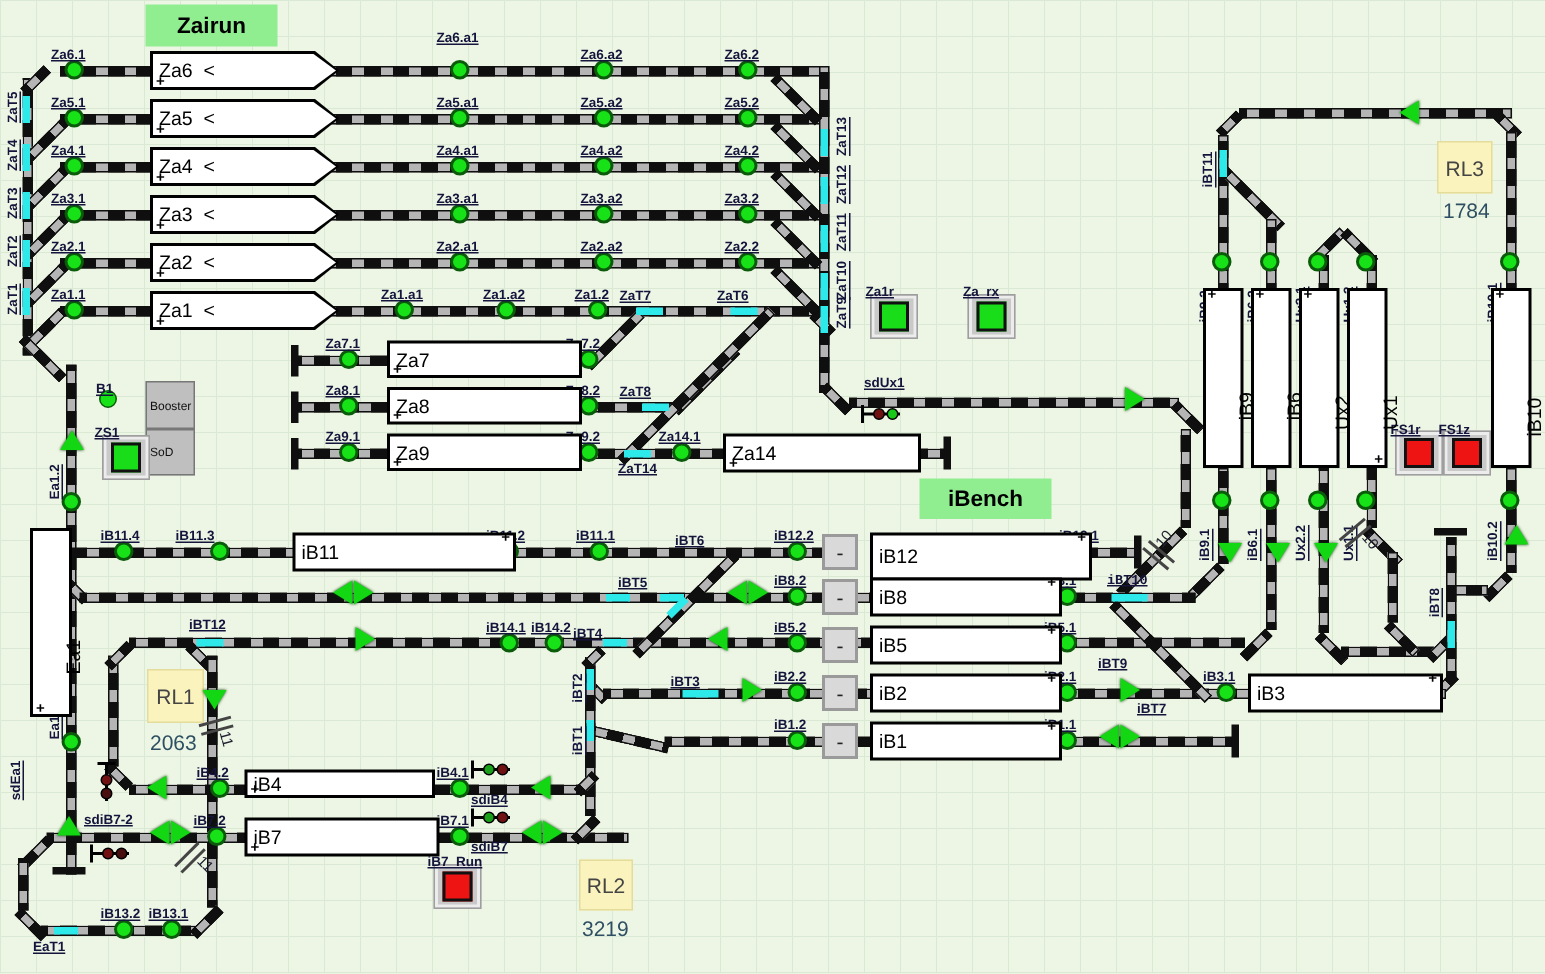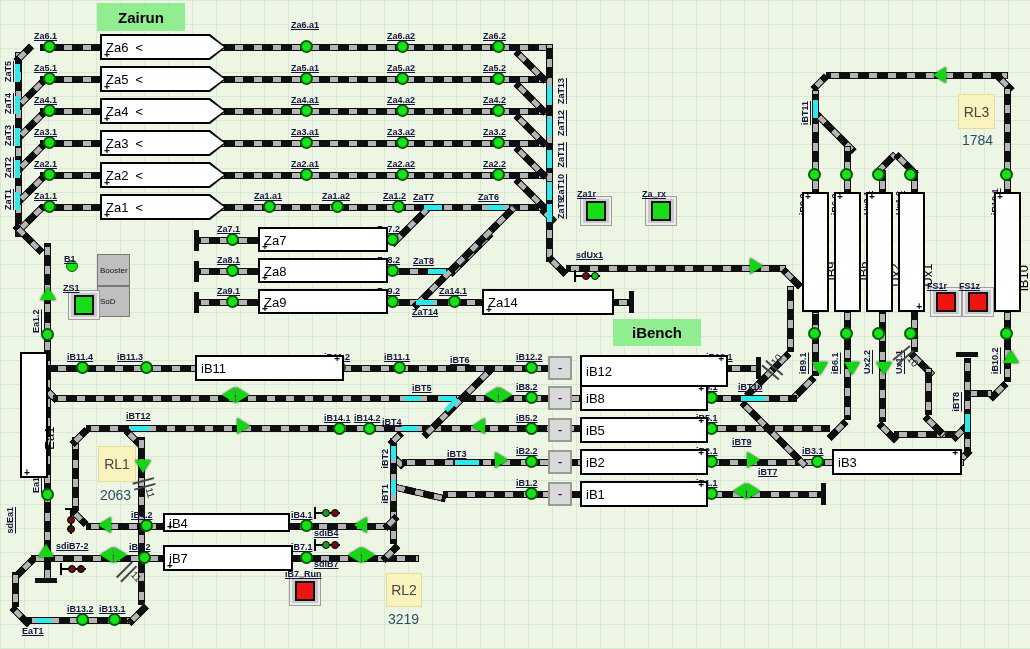--- a/index.html
+++ b/index.html
@@ -559,21 +559,21 @@
     <div class="slabel v" style="left: 556px; top: 198px;">ZaT9</div>
     <div class="slabel" style="left: 413px; top: 192px;">ZaT7</div>
     <div class="slabel" style="left: 478px; top: 192px;">ZaT6</div>
     <div class="slabel" style="left: 413px; top: 256px;">ZaT8</div>
     <div class="slabel" style="left: 412px; top: 307px;">ZaT14</div>
     <div class="slabel" style="left: 126px; top: 411px;">iBT12</div>
     <div class="slabel" style="left: 450px; top: 355px;">iBT6</div>
     <div class="slabel" style="left: 412px; top: 383px;">iBT5</div>
     <div class="slabel" style="left: 382px; top: 417px;">iBT4</div>
     <div class="slabel" style="left: 447px; top: 449px;">iBT3</div>
-    <div class="slabel" style="left: 738px; top: 382px;">iBT10</div>
+    <div class="slabel" style="left: 738px; top: 382px; font-family: Liberation Mono, monospace;">iBT10</div>
     <div class="slabel" style="left: 732px; top: 437px;">iBT9</div>
     <div class="slabel" style="left: 758px; top: 467px;">iBT7</div>
     <div class="slabel v" style="left: 380px; top: 449px;">iBT2</div>
     <div class="slabel v" style="left: 380px; top: 484px;">iBT1</div>
     <div class="slabel v" style="left: 800px; top: 101px;">iBT11</div>
     <div class="slabel v" style="left: 951px; top: 392px;">iBT8</div>
     <div class="slabel" style="left: 22px; top: 626px;">EaT1</div>
     <div class="slabel" style="left: 56px; top: 541px;">sdiB7-2</div>
     <div class="slabel" style="left: 576px; top: 250px;">sdUx1</div>
     <div class="slabel" style="left: 314px; top: 528px;">sdiB4</div>

